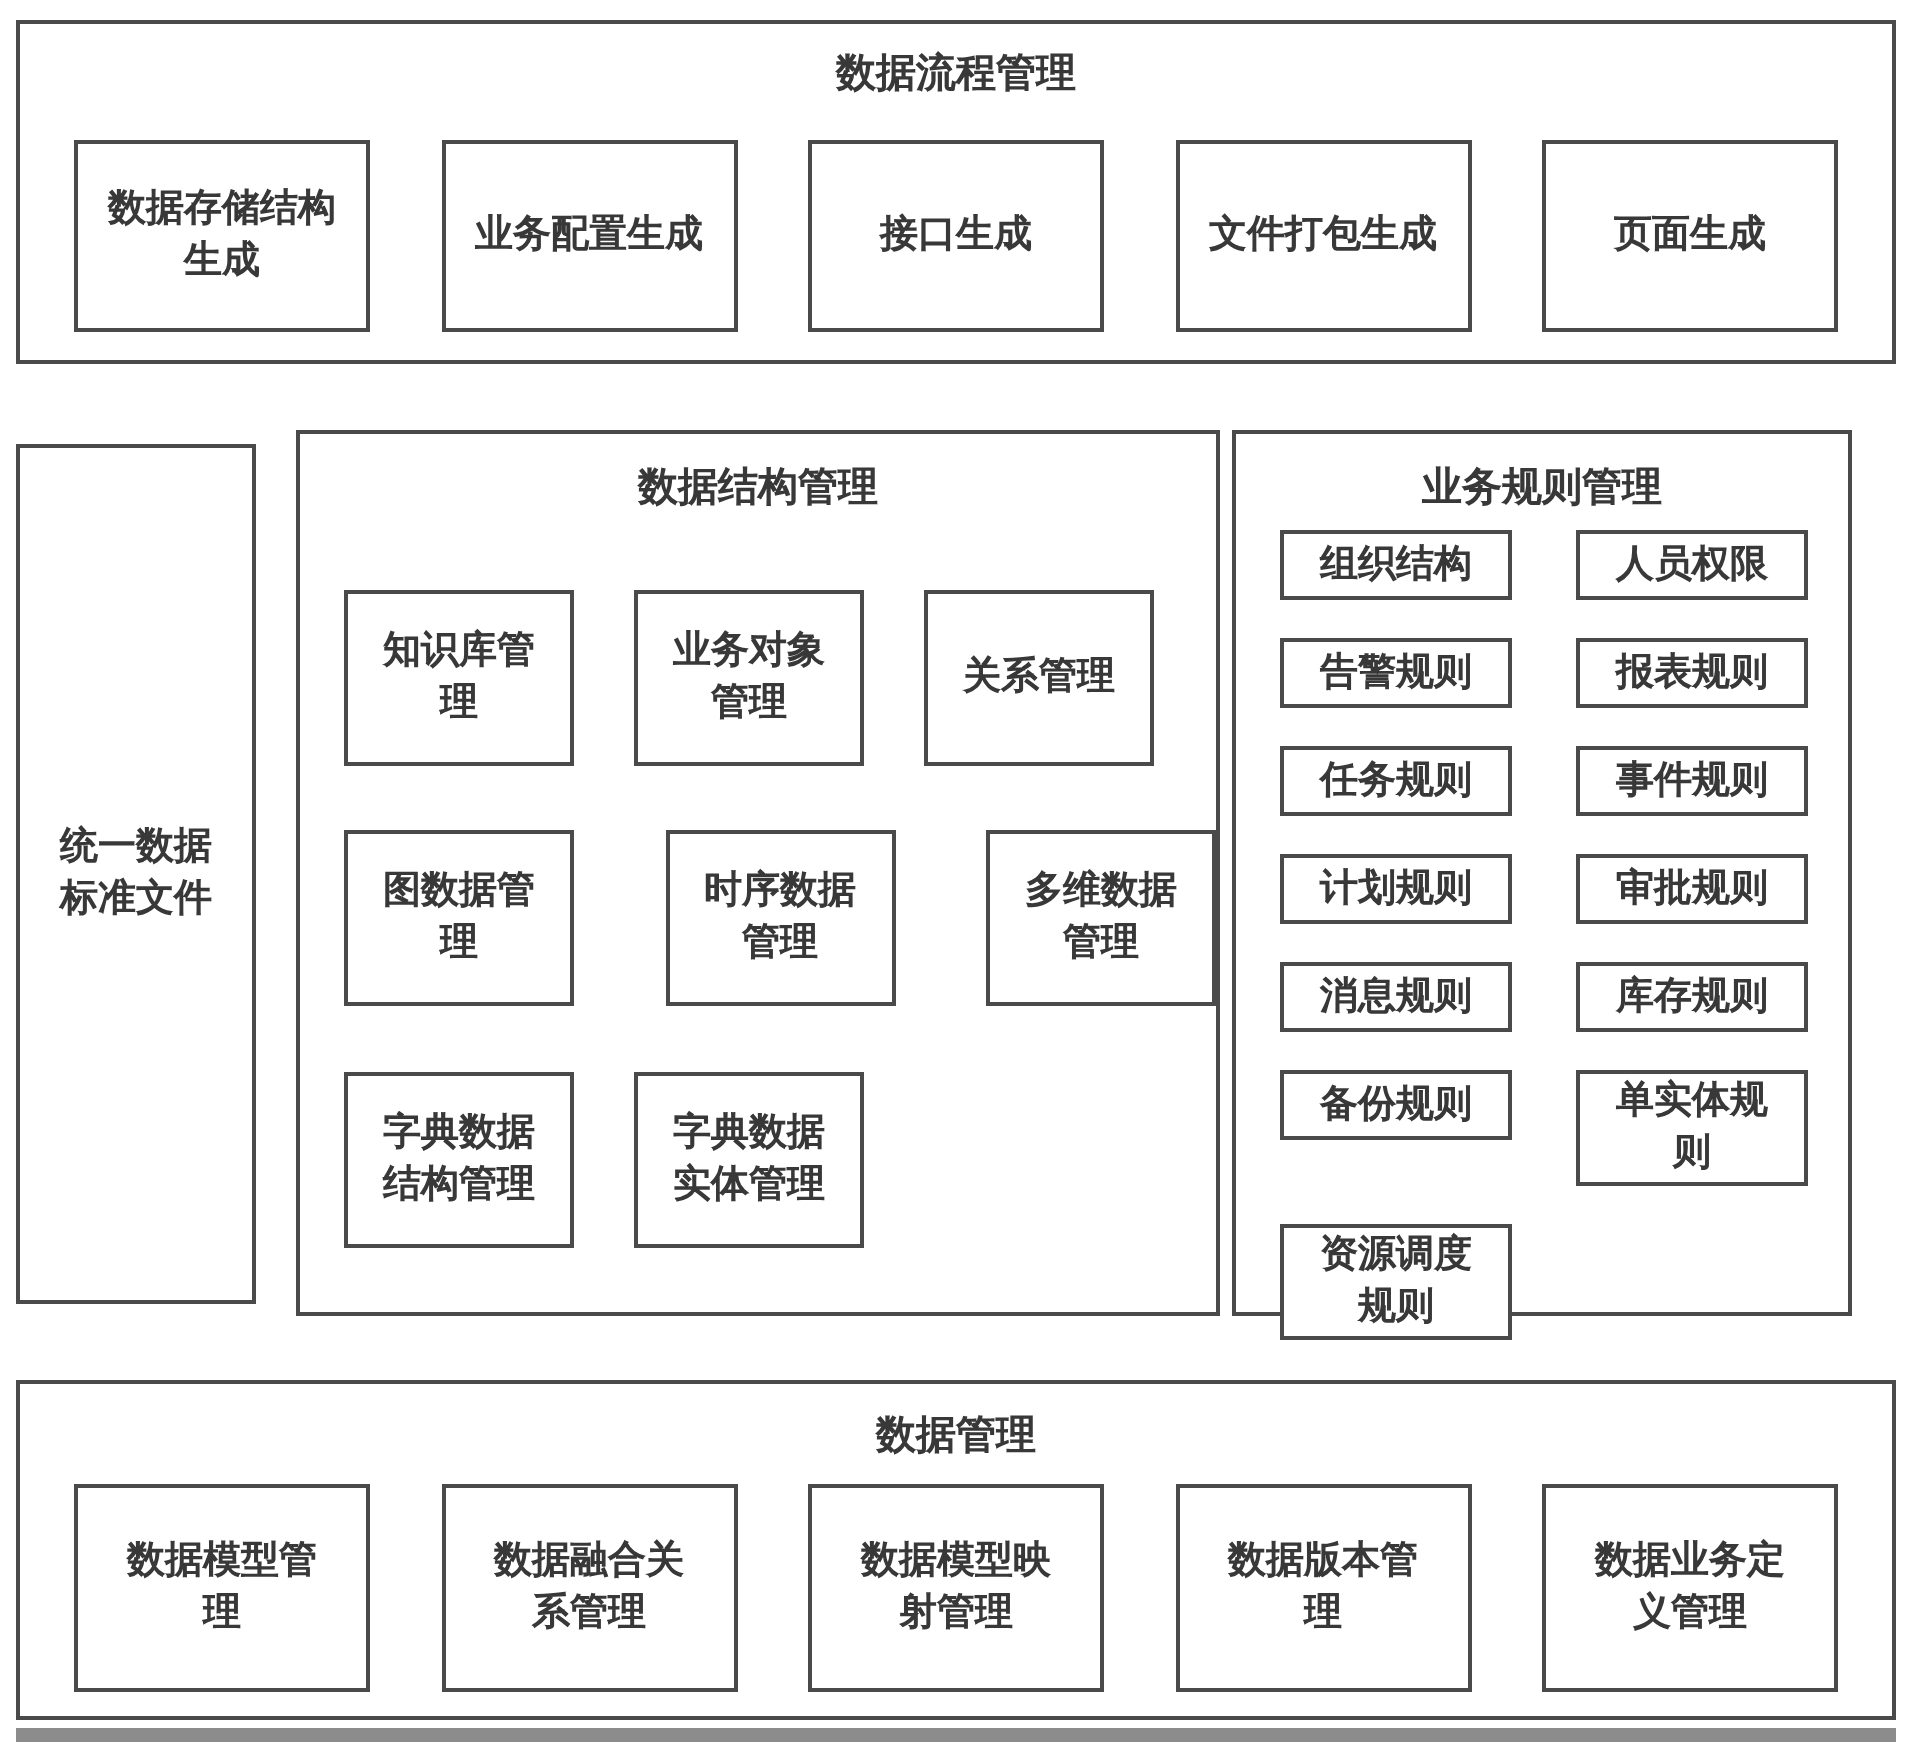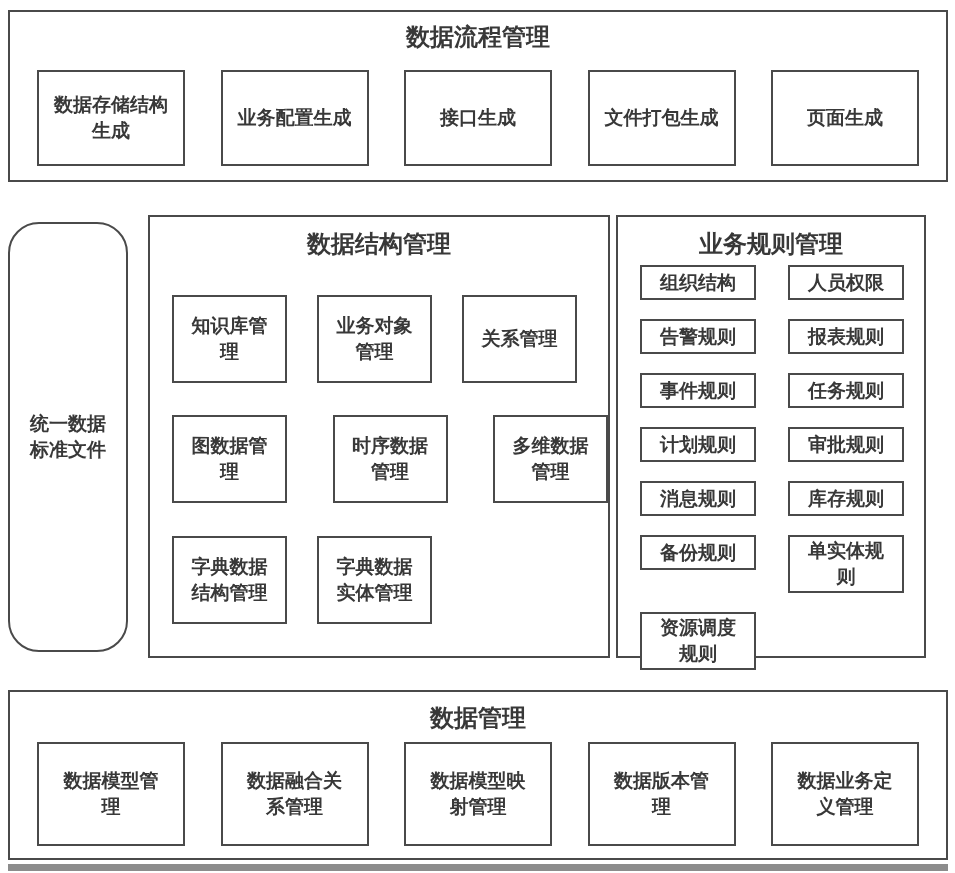--- a/index.html
+++ b/index.html
@@ -13,21 +13,21 @@
     color: #383838;
     overflow: hidden;
   }
   .panel {
     position: absolute;
     border: 2px solid #4a4a4a;
     background: #ffffff;
   }
   .panel-title {
     text-align: center;
-    font-size: 24px;
+    font-size: 20px;
     font-weight: bold;
     line-height: 26px;
     color: #383838;
   }
   .box {
     border: 2px solid #4a4a4a;
     background: #ffffff;
     display: flex;
     align-items: center;
     justify-content: center;
@@ -46,21 +46,21 @@
     justify-content: space-between;
     padding: 0 27px;
     margin-top: 20px;
   }
   .top-panel .box { width: 148px; height: 96px; }
 
   
   .left-tall {
     position: absolute;
     left: 8px; top: 222px;
-    width: 120px; height: 430px; border-radius: 31px;
+    width: 120px; height: 430px;
   }
 
   
   .center-panel { left: 148px; top: 215px; width: 462px; height: 443px; padding-top: 14px; }
   .center-row {
     display: flex;
     gap: 30px;
     padding-left: 22px;
   }
   .center-row.r1 { margin-top: 38px; }
@@ -139,22 +139,22 @@
     </div>
   </div>
 
   <div class="panel right-panel">
     <div class="panel-title">业务规则管理</div>
     <div class="rules-grid">
       <div class="box rule-box">组织结构</div>
       <div class="box rule-box">人员权限</div>
       <div class="box rule-box">告警规则</div>
       <div class="box rule-box">报表规则</div>
+      <div class="box rule-box">任务规则</div>
       <div class="box rule-box">事件规则</div>
-      <div class="box rule-box">任务规则</div>
       <div class="box rule-box">计划规则</div>
       <div class="box rule-box">审批规则</div>
       <div class="box rule-box">消息规则</div>
       <div class="box rule-box">库存规则</div>
       <div class="box rule-box">备份规则</div>
       <div class="box rule-box tall">单实体规
 则</div>
       <div class="box rule-box tall">资源调度
 规则</div>
     </div>

